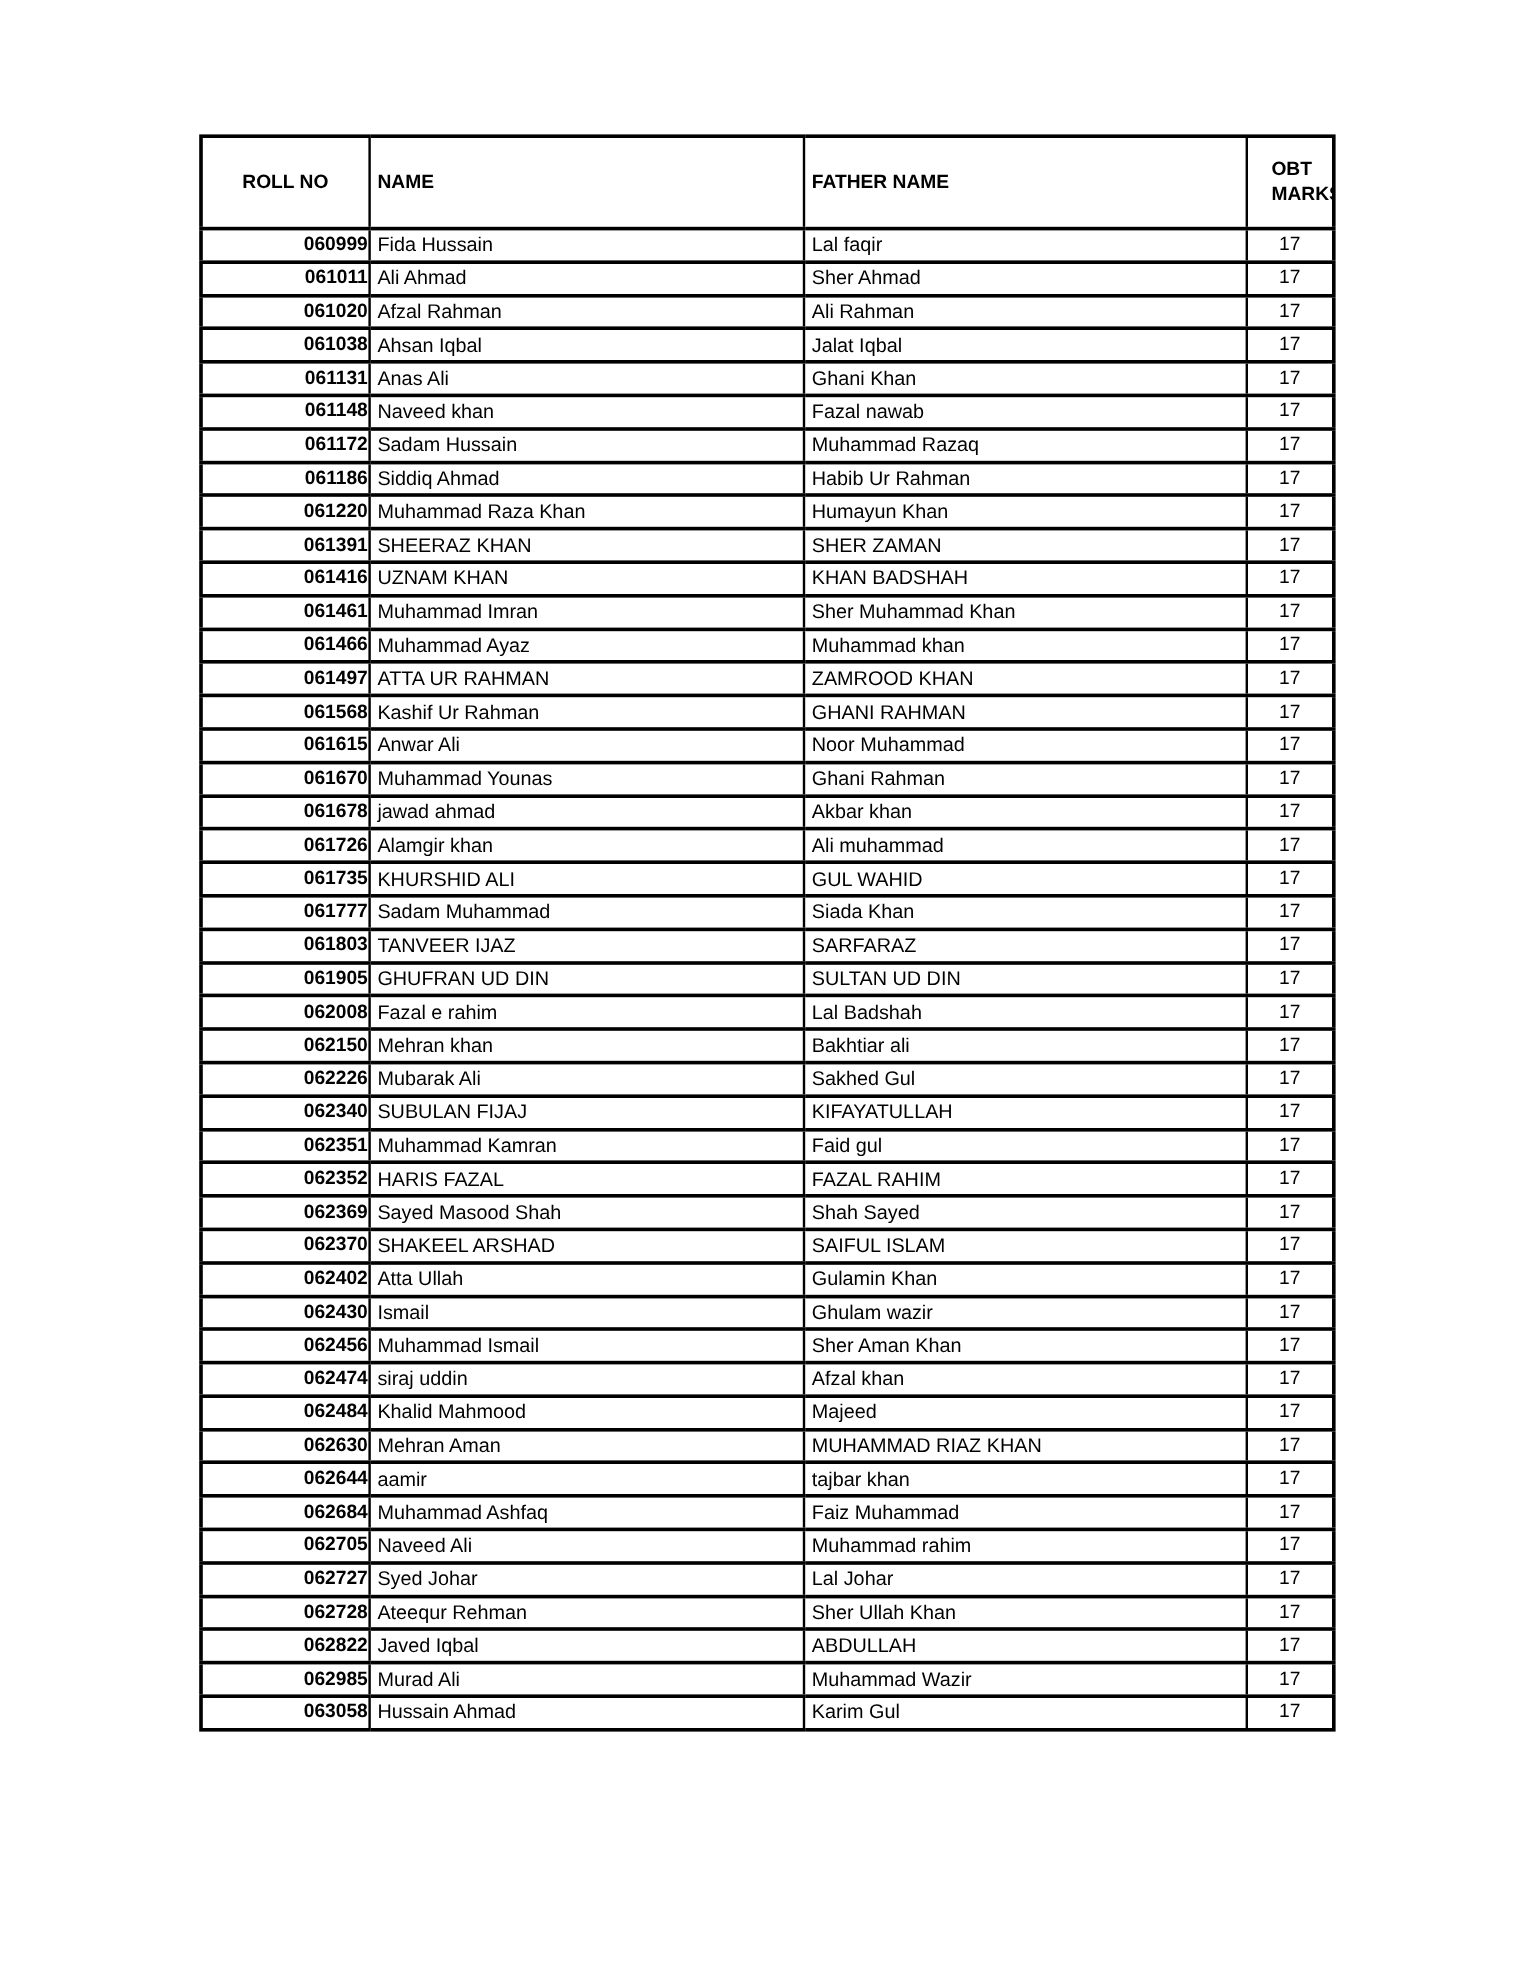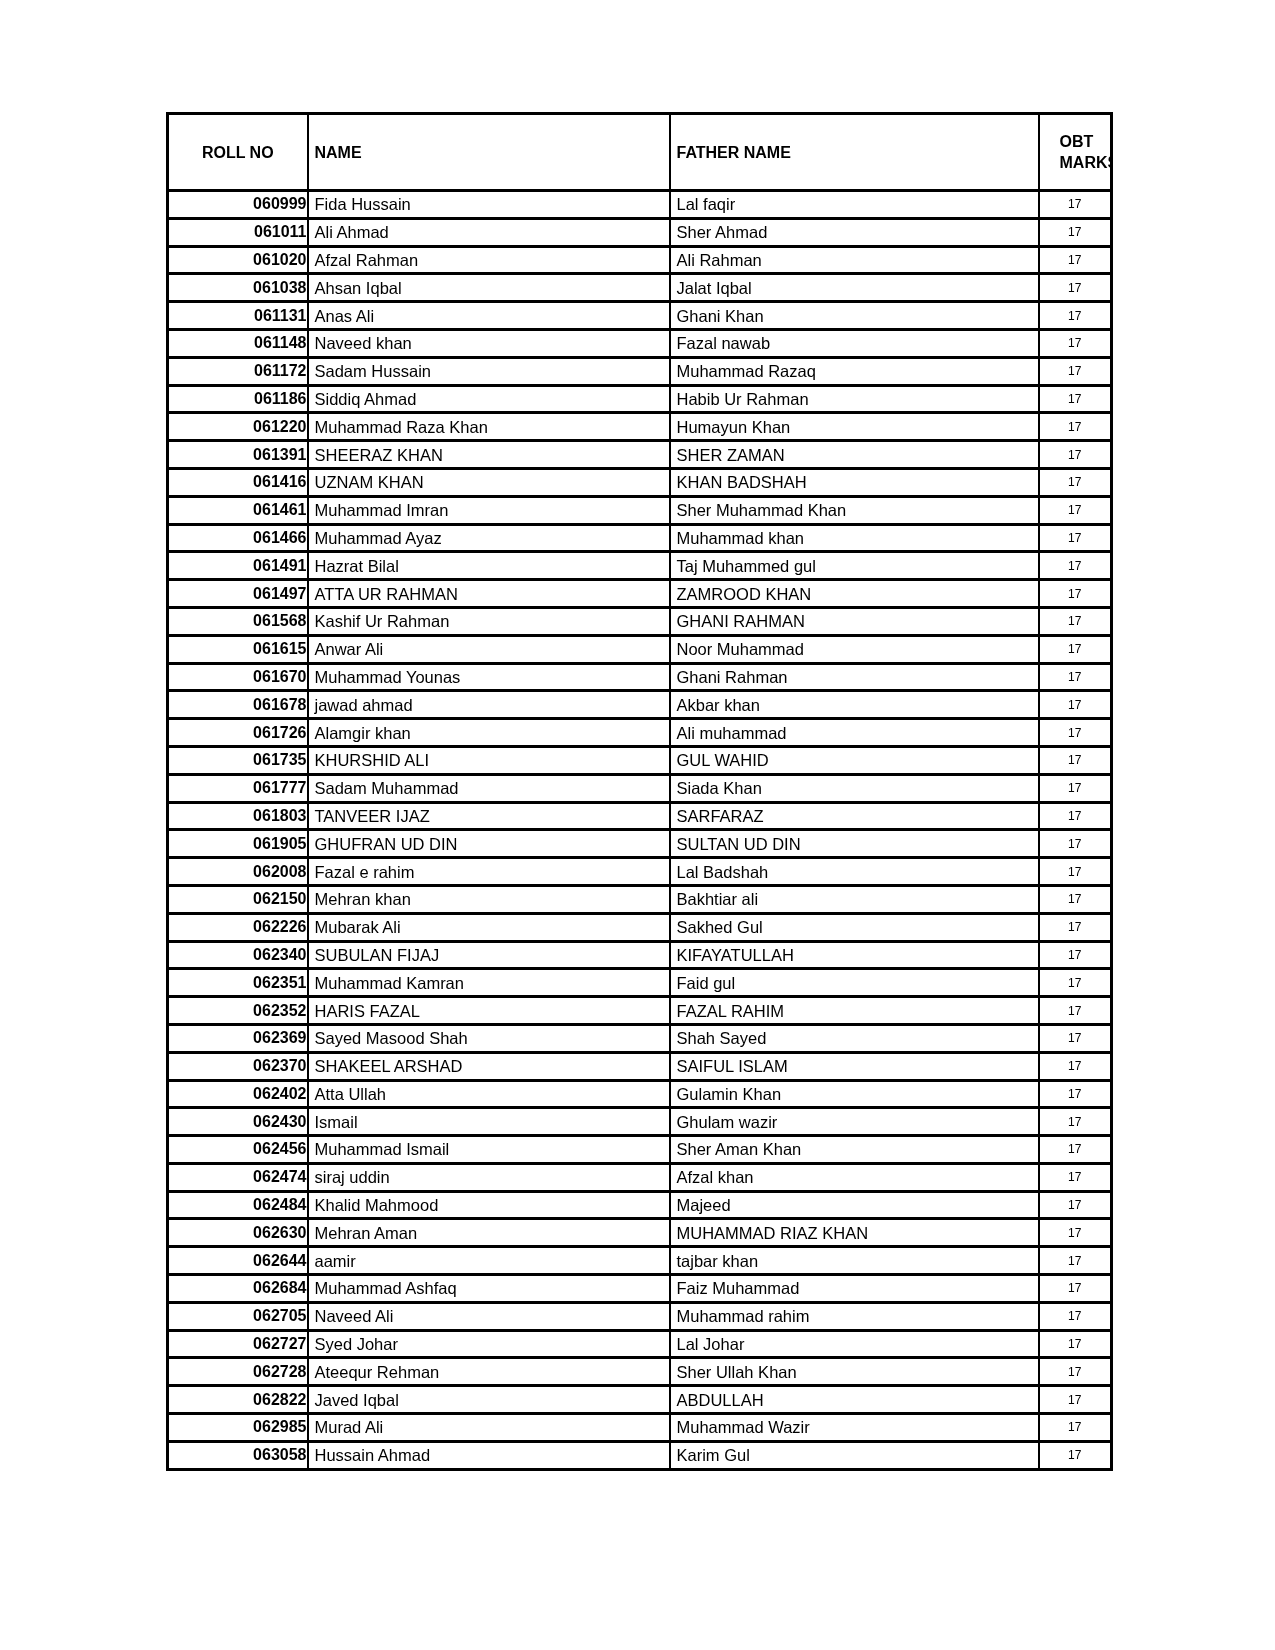--- a/index.html
+++ b/index.html
@@ -54,21 +54,21 @@
   tbody td {
     height: 24.8px;
     font-size: 16.5px;
     vertical-align: middle;
     line-height: 24px;
     white-space: nowrap;
   }
   td.d-roll   { text-align: right; font-weight: bold; font-size: 16px; }
   td.d-name   { text-align: left; padding-left: 6px; }
   td.d-father { text-align: left; padding-left: 6px; }
-  td.d-marks  { text-align: center; font-size: 12px; }
+  td.d-marks  { text-align: center; font-size: 16px; }
 
   .footer-note {
     position: absolute;
     top: 1572px;
     left: 650px;
     transform: translateX(-50%);
     font-size: 17px;
     font-weight: bold;
     white-space: nowrap;
   }
@@ -174,26 +174,20 @@
           <td class="d-father">Sher Muhammad Khan</td>
           <td class="d-marks">17</td>
         </tr>
         <tr>
           <td class="d-roll">061466</td>
           <td class="d-name">Muhammad Ayaz</td>
           <td class="d-father">Muhammad khan</td>
           <td class="d-marks">17</td>
         </tr>
         <tr>
-          <td class="d-roll">061491</td>
-          <td class="d-name">Hazrat Bilal</td>
-          <td class="d-father">Taj Muhammed gul</td>
-          <td class="d-marks">17</td>
-        </tr>
-        <tr>
           <td class="d-roll">061497</td>
           <td class="d-name">ATTA UR RAHMAN</td>
           <td class="d-father">ZAMROOD KHAN</td>
           <td class="d-marks">17</td>
         </tr>
         <tr>
           <td class="d-roll">061568</td>
           <td class="d-name">Kashif Ur Rahman</td>
           <td class="d-father">GHANI RAHMAN</td>
           <td class="d-marks">17</td>

